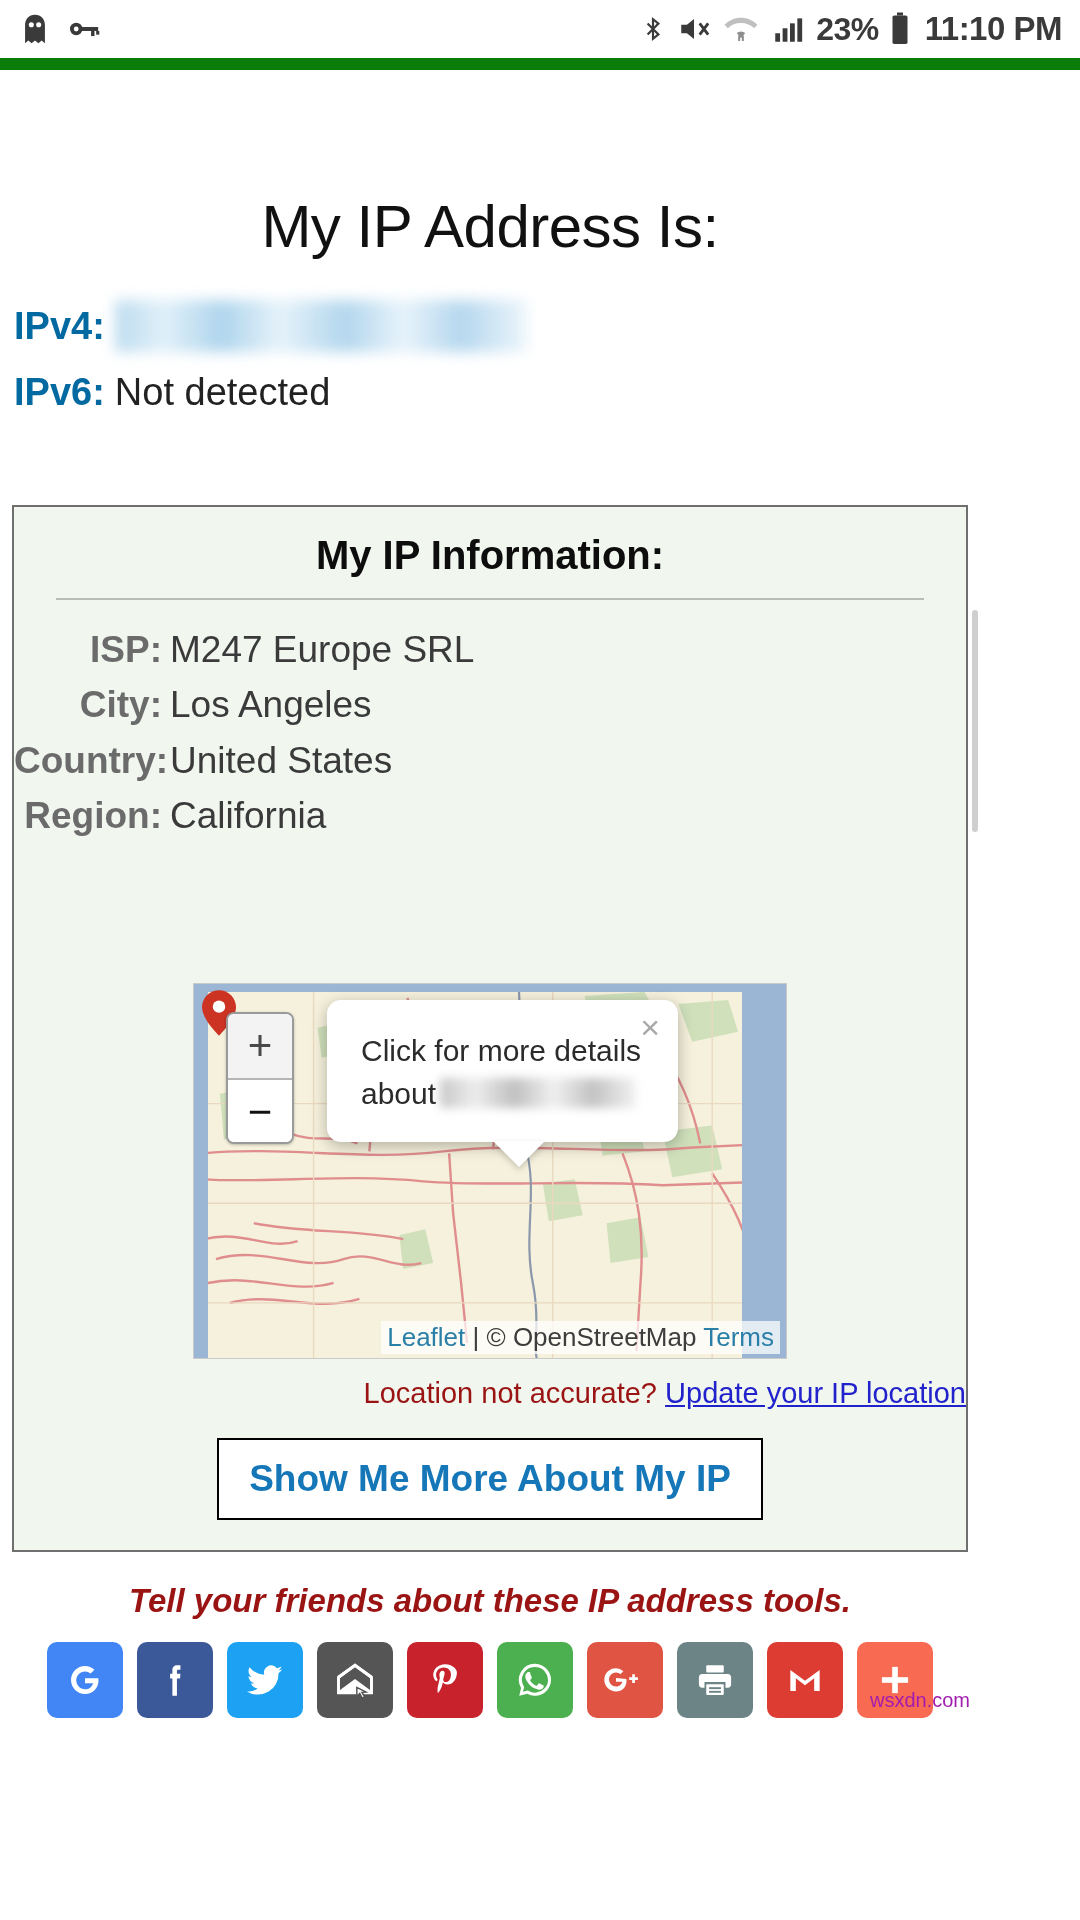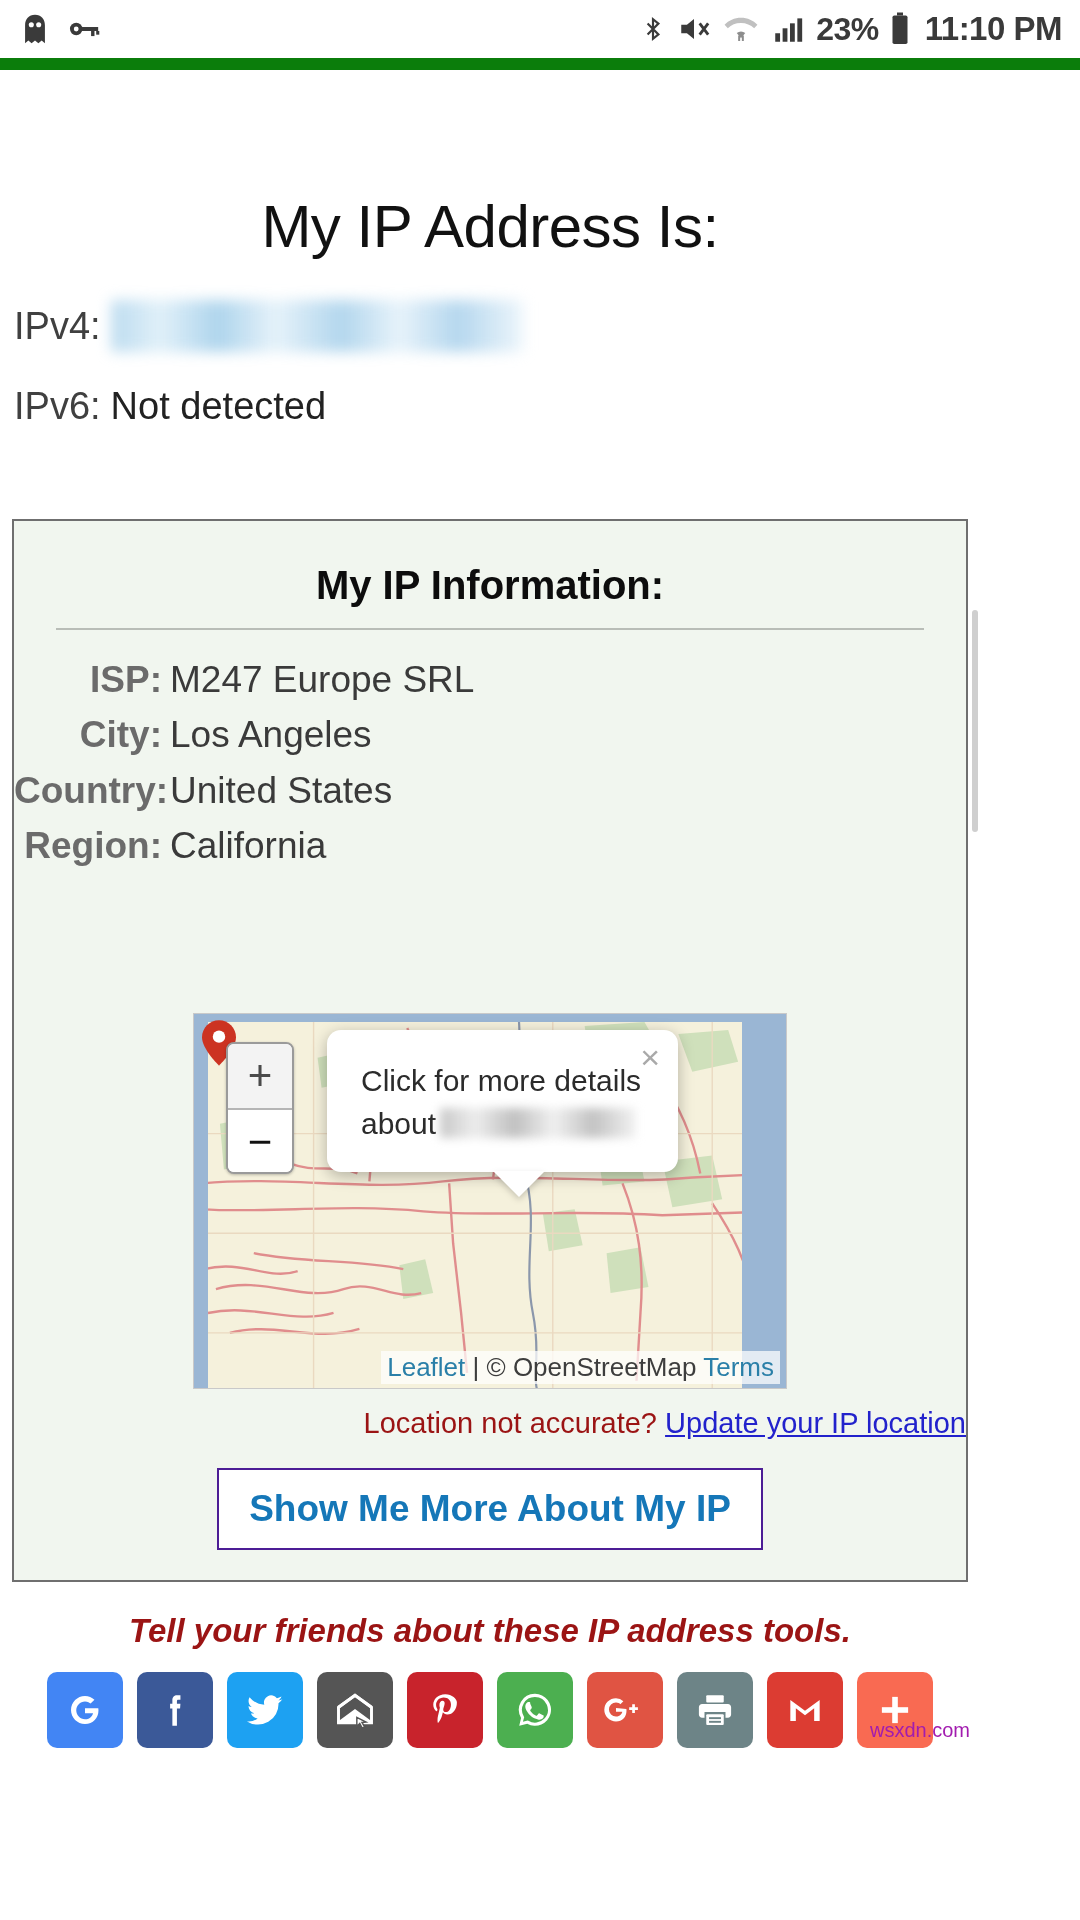--- a/index.html
+++ b/index.html
@@ -39,24 +39,24 @@
     letter-spacing: -0.5px;
   }
 
   .iprow {
     font-size: 38px;
     color: #222222;
     padding-left: 14px;
     display: flex; align-items: center;
     height: 58px;
   }
-  .iprow .lbl { font-weight: 400; color: #404040; }
+  .iprow .lbl { font-weight: 700; color: #0369a1; }
   .iprow .val { font-weight: 400; color: #222222; margin-left: 10px; }
   .iprow.ipv4 { margin-top: 36px; }
-  .iprow.ipv6 { margin-top: 22px; }
+  .iprow.ipv6 { margin-top: 8px; }
 
   .blurbox {
     display: inline-block;
     margin-left: 10px;
     width: 412px; height: 52px;
     background: linear-gradient(90deg,
         rgba(170,210,235,0.80) 0%, rgba(200,228,244,0.55) 12%,
         rgba(160,205,233,0.85) 26%, rgba(205,230,245,0.5) 40%,
         rgba(165,207,234,0.85) 56%, rgba(208,231,246,0.5) 70%,
         rgba(168,208,235,0.85) 84%, rgba(214,234,247,0.45) 100%);
@@ -71,21 +71,21 @@
     width: 6px; height: 222px;
     background: #cfcfcf;
     border-radius: 3px;
   }
 
   
   .panel {
     margin: 84px 12px 0 12px;
     border: 2px solid #6f6f6f;
     background: #f1f6ef;
-    padding: 42px 0 30px 0;
+    padding: 26px 0 30px 0;
   }
   .panel h2 {
     text-align: center;
     font-size: 40px;
     font-weight: 700;
     color: #0d0d0d;
     margin-bottom: 20px;
   }
   .panel hr {
     border: none;
@@ -204,21 +204,21 @@
     color: #9b1414;
     padding: 18px 0 0 16px;
     text-align: right;
   }
   .notacc a { color: #2222cc; text-decoration: underline; }
 
   .more-btn-wrap { text-align: center; margin-top: 28px; }
   .more-btn {
     display: inline-block;
     background: #ffffff;
-    border: 2px solid #4c1d95;
+    border: 2px solid #000000;
     color: #1577b8;
     font-size: 37px;
     font-weight: 700;
     padding: 18px 30px;
     cursor: pointer;
     font-family: "Liberation Sans", sans-serif;
   }
 
   
   .tellfriends {

